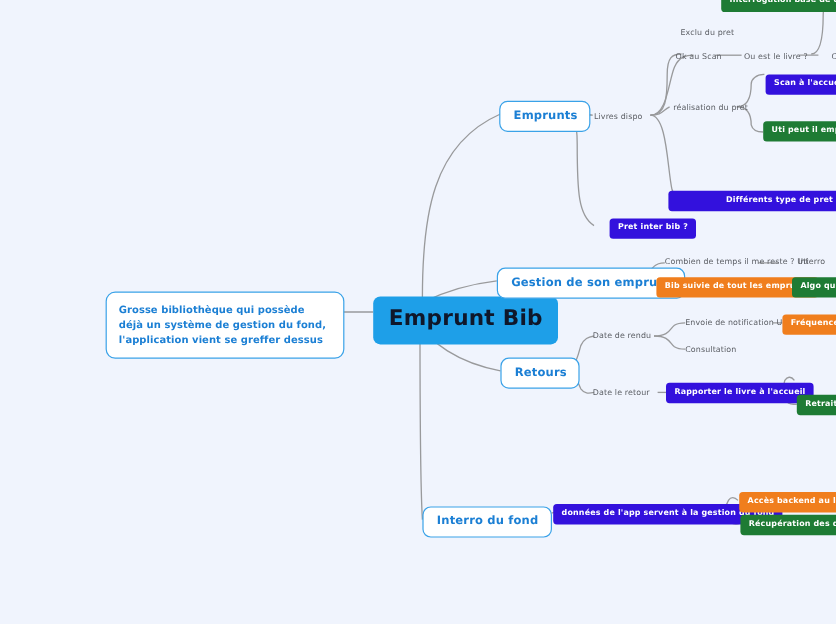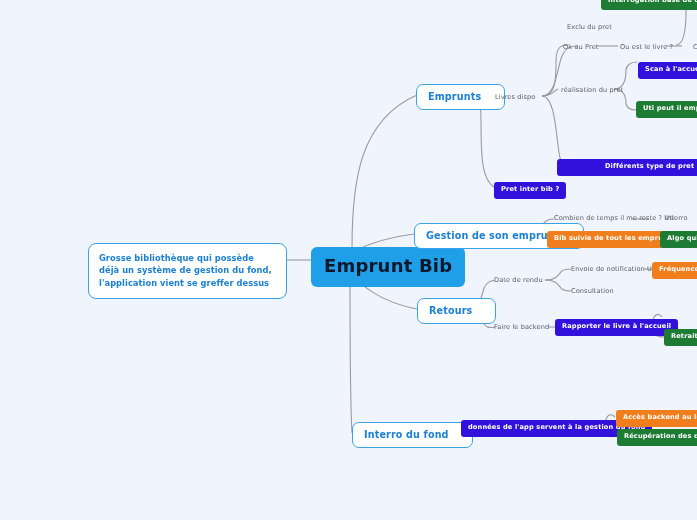--- a/index.html
+++ b/index.html
@@ -48,21 +48,21 @@
     letter-spacing: .2px;
   }
   
   .n-main {
     background: #ffffff;
     color: #1b7fd4;
     border: 1.6px solid #3aa2e8;
     border-radius: 7px;
     font-size: 9.6px;
     font-weight: bold;
-    padding: 6px 23px 7px 11px;
+    padding: 6px 10px 7px 11px;
     letter-spacing: .15px;
   }
   
   .n-note {
     background: #ffffff;
     color: #1b7fd4;
     border: 1.4px solid #3aa2e8;
     border-radius: 8px;
     font-size: 8.3px;
     font-weight: bold;
@@ -153,25 +153,25 @@
   <div class="node n-main" style="left:416px; top:84px;">Emprunts</div>
 
   <div class="node n-main" style="left:414px; top:223px;">Gestion de son emprunt</div>
 
   <div class="node n-main" style="left:417px; top:298px;">Retours</div>
 
   <div class="node n-main" style="left:352px; top:422px;">Interro du fond</div>
 
   <div class="node n-plain" style="left:495px; top:92px;">Livres dispo</div>
 
-  <div class="node n-pill c-violet" style="left:494px; top:182px;">Pret inter bib ?</div>
+  <div class="node n-pill c-violet" style="left:508px; top:182px;">Pret inter bib ?</div>
 
   <div class="node n-plain" style="left:567px; top:22px;">Exclu du pret</div>
 
-  <div class="node n-plain" style="left:563px; top:42px;">Ok au Pret</div>
+  <div class="node n-plain" style="left:563px; top:42px;">Ok au Scan</div>
 
   <div class="node n-plain" style="left:620px; top:42px;">Ou est le livre ?</div>
 
   <div class="node n-plain" style="left:693px; top:42px;">C</div>
 
   <div class="node n-pill c-green" style="left:601px; top:-7px;">Interrogation base de données</div>
 
   <div class="node n-plain" style="left:561px; top:85px;">réalisation du  pret</div>
 
   <div class="node n-pill c-violet" style="left:638px; top:62px;">Scan à l'accueil</div>
@@ -189,21 +189,21 @@
   <div class="node n-pill c-green" style="left:660px; top:231px;">Algo qui ge</div>
 
   <div class="node n-plain" style="left:494px; top:275px;">Date de rendu</div>
 
   <div class="node n-plain" style="left:571px; top:264px;">Envoie de notification Uti</div>
 
   <div class="node n-pill c-orange" style="left:652px; top:262px;">Fréquence de</div>
 
   <div class="node n-plain" style="left:571px; top:286px;">Consultation</div>
 
-  <div class="node n-plain" style="left:494px; top:322px;">Faire le backend</div>
+  <div class="node n-plain" style="left:494px; top:322px;">Date le retour</div>
 
   <div class="node n-pill c-violet" style="left:555px; top:319px;">Rapporter le livre à l'accueil</div>
 
   <div class="node n-plain" style="left:670px; top:312px;margin-left:36px;">Scan</div>
 
   <div class="node n-pill c-green" style="left:664px; top:329px;">Retrait des</div>
 
   <div class="node n-pill c-violet" style="left:461px; top:420px;">données de l'app servent à la gestion du fond</div>
 
   <div class="node n-pill c-orange" style="left:616px; top:410px;">Accès backend au logiciel de</div>

